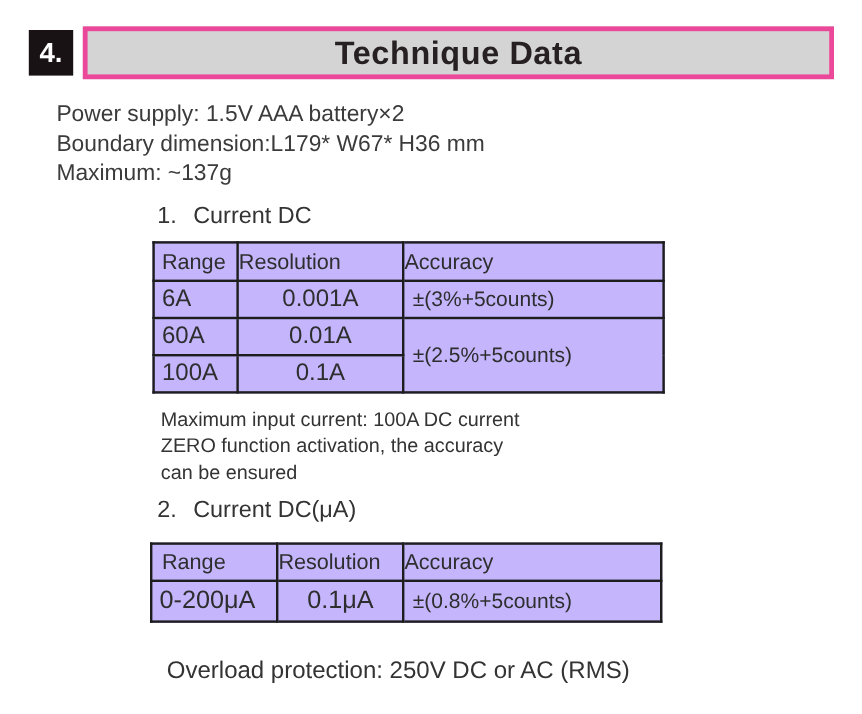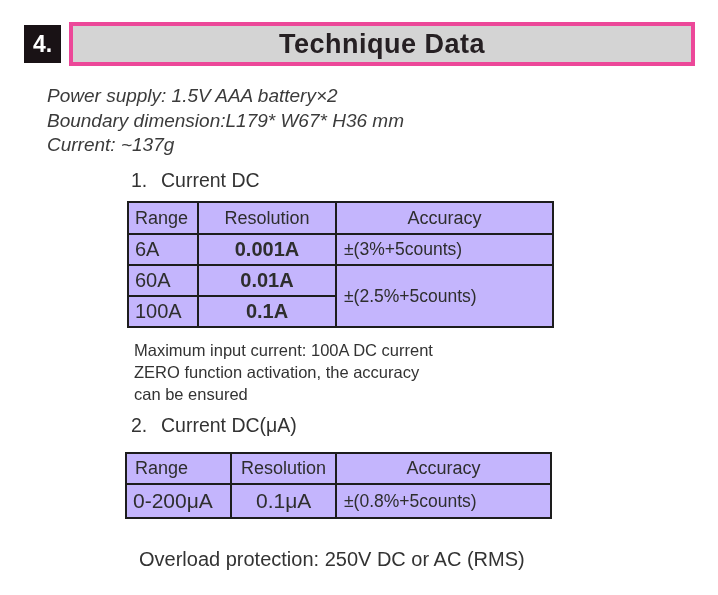--- a/index.html
+++ b/index.html
@@ -51,21 +51,20 @@
   }
 
   
   .specs {
     position: absolute;
     left: 47px;
     top: 84px;
     font-size: 19px;
     line-height: 24.5px;
     color: #3b3b3b;
-    font-style: italic;
   }
 
   
   .section-heading {
     position: absolute;
     font-size: 19.5px;
     color: #333333;
     display: flex;
   }
   .section-heading .num { width: 30px; }
@@ -93,23 +92,23 @@
   #table-1 .col-res    { width: 138px; }
   #table-1 .col-acc    { width: 217px; }
 
   #table-2 th { height: 31px; font-size: 18px; }
   #table-2 td { height: 34px; }
   #table-2 .col-range  { width: 105px; }
   #table-2 .col-res    { width: 105px; }
   #table-2 .col-acc    { width: 215px; }
 
   .h-left   { text-align: left; padding-left: 6px; }
-  .h-center { text-align: center; }
+  .h-center { text-align: left; }
   .v-range  { text-align: left; padding-left: 6px; font-size: 20px; }
-  .v-res    { text-align: center; font-size: 20px; font-weight: bold; }
+  .v-res    { text-align: center; font-size: 20px; }
   .v-res-left { text-align: left; padding-left: 24px; font-size: 21px; }
   .v-range-big { text-align: left; padding-left: 6px; font-size: 21px; }
   .v-acc    { text-align: left; padding-left: 7px; font-size: 17.5px; }
 
   
   .note {
     position: absolute;
     font-size: 16.5px;
     line-height: 22px;
     color: #333333;
@@ -130,21 +129,21 @@
 <div class="page">
 
   <div class="section-number-badge">4.</div>
   <div class="header-bar">
     <span class="header-title">Technique Data</span>
   </div>
 
   <div class="specs">
     <div>Power supply: 1.5V AAA battery×2</div>
     <div>Boundary dimension:L179* W67* H36 mm</div>
-    <div>Current: ~137g</div>
+    <div>Maximum: ~137g</div>
   </div>
 
   <div class="section-heading" id="heading-1">
     <span class="num">1.</span>
     <span>Current DC</span>
   </div>
 
   <table id="table-1">
     <tbody>
         <tr>

